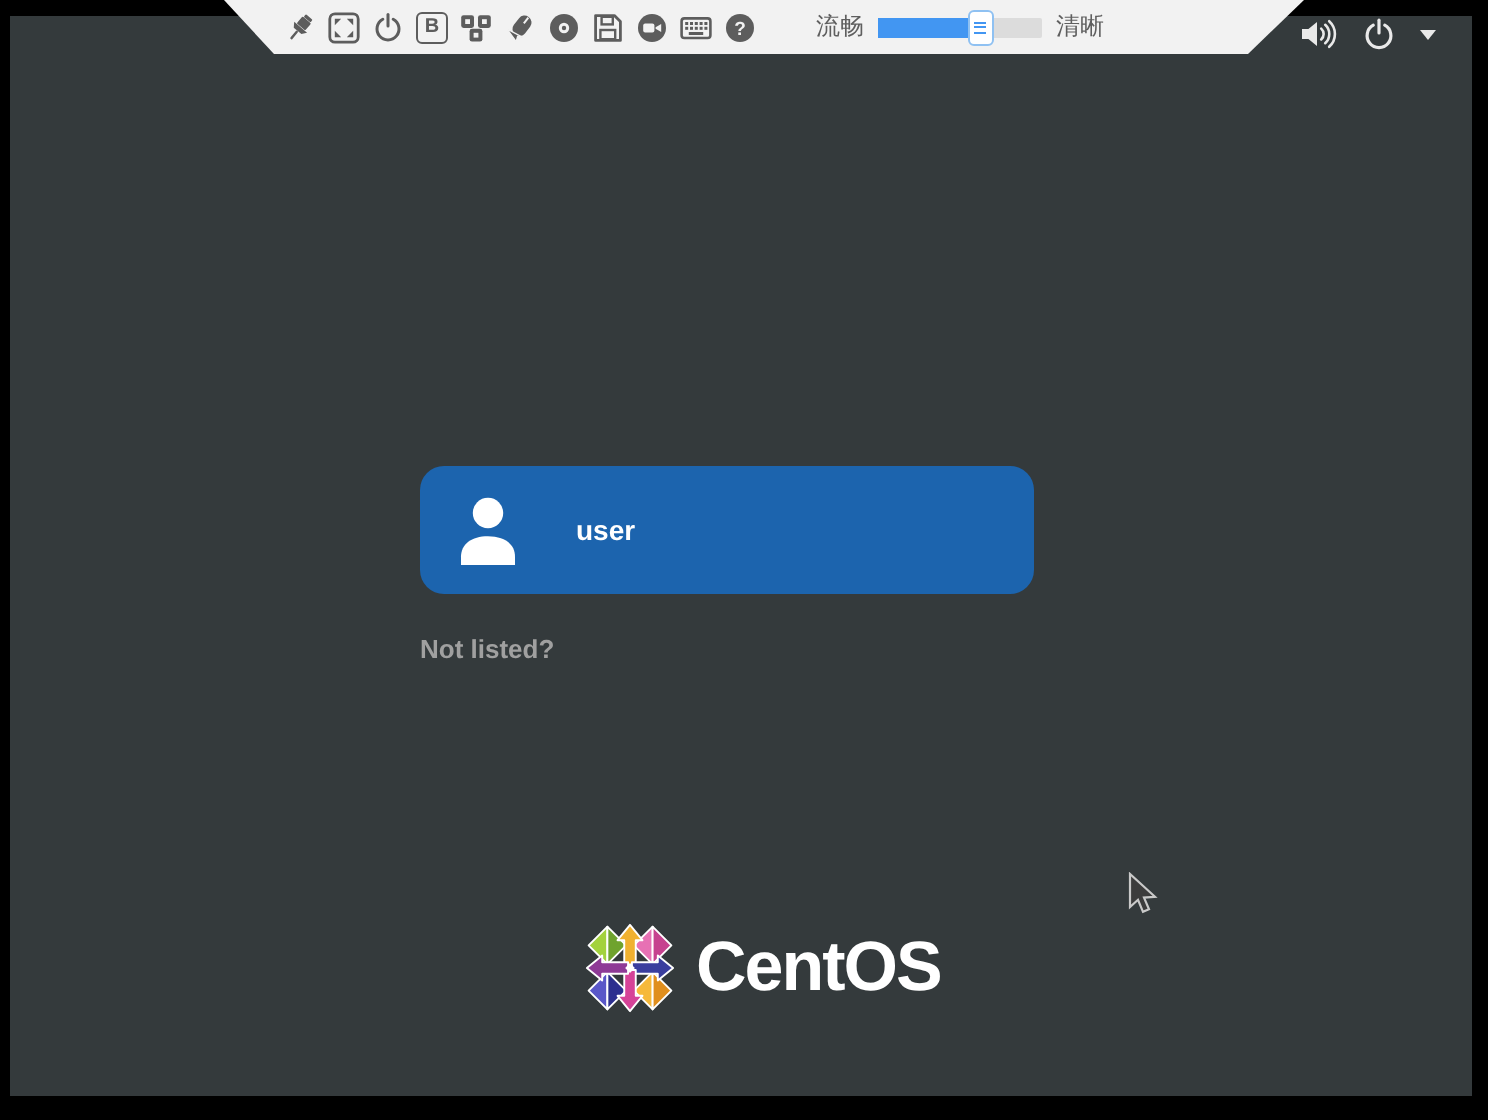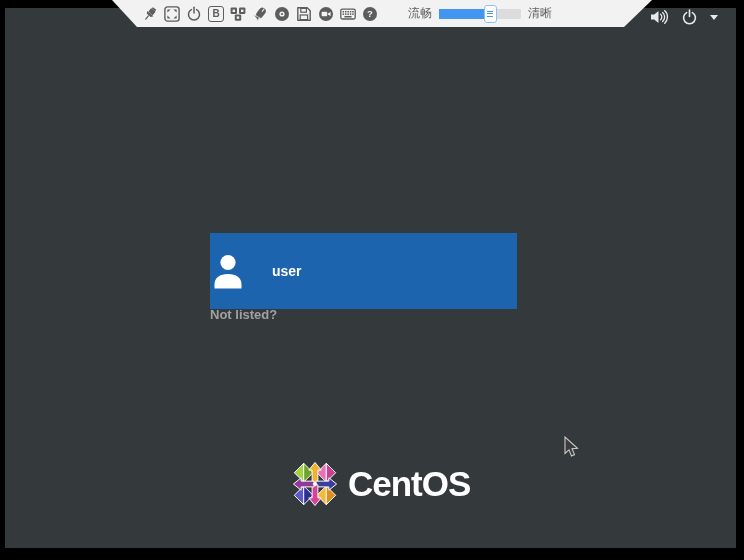--- a/index.html
+++ b/index.html
@@ -36,27 +36,27 @@
     border:1px solid #8fc1f2;border-radius:3px;box-sizing:border-box;
     display:flex;flex-direction:column;justify-content:center;align-items:center;gap:1.5px;
   }
   .q-handle i{display:block;width:6px;height:1px;background:#4296f2;}
   
   .status{position:absolute;left:650px;top:7px;height:20px;display:flex;align-items:center;z-index:5;}
   .status .sbtn{display:flex;align-items:center;justify-content:center;margin-right:12px;}
   .caret{width:0;height:0;border-left:4.5px solid transparent;border-right:4.5px solid transparent;border-top:5px solid #e9e9e9;}
   
   .user-tile{
-    position:absolute;left:210px;top:233px;width:307px;height:76px;background:#1c64ae;
-    border-radius:0;display:flex;align-items:center;box-sizing:border-box;padding-left:0;cursor:default;
+    position:absolute;left:210px;top:233px;width:307px;height:64px;background:#1c64ae;
+    border-radius:12px;display:flex;align-items:center;box-sizing:border-box;padding-left:16px;cursor:default;
   }
   .avatar{width:36px;height:38px;flex:none;}
   .username{color:#ffffff;font-size:14px;font-weight:bold;margin-left:26px;}
   .not-listed{
-    position:absolute;left:210px;top:307px;color:#a0a0a0;font-size:13px;font-weight:bold;
+    position:absolute;left:210px;top:317px;color:#a0a0a0;font-size:13px;font-weight:bold;
   }
   
   .brand{position:absolute;left:292px;top:461px;display:flex;align-items:flex-start;}
   .brand-text{color:#ffffff;font-size:35px;font-weight:bold;letter-spacing:-1px;margin-left:10px;line-height:46px;}
   
   .cursor{position:absolute;left:564px;top:436px;z-index:30;}
 </style>
 </head>
 <body>
 

